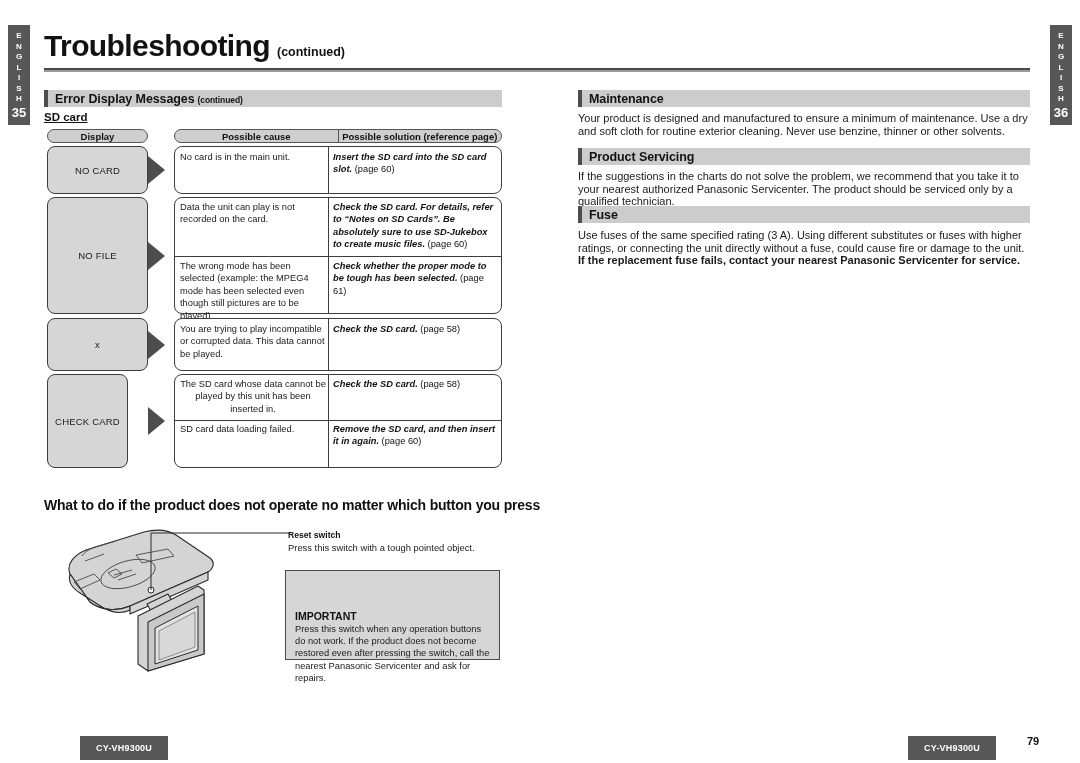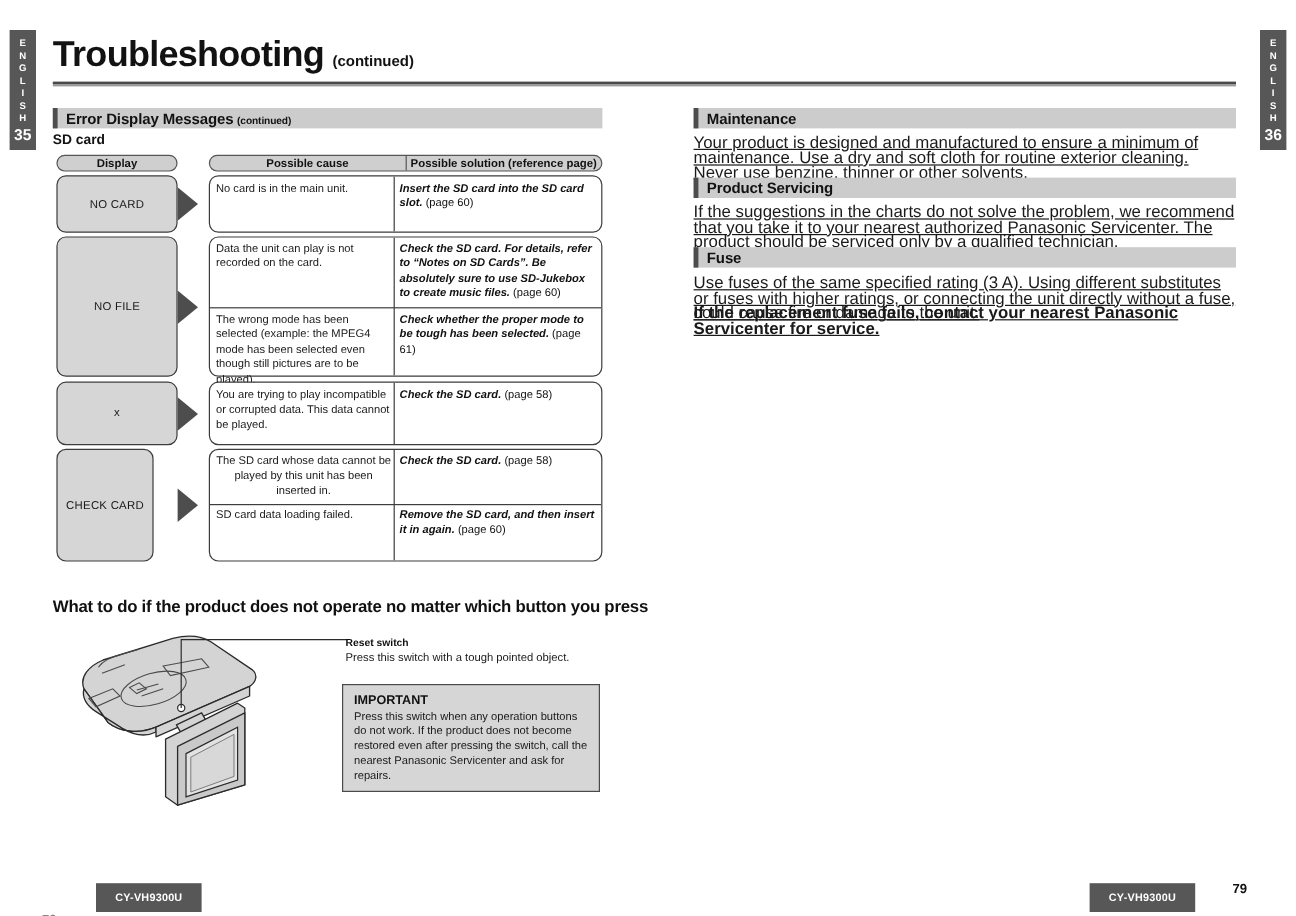--- a/index.html
+++ b/index.html
@@ -58,31 +58,31 @@
     position:absolute;background:#fff;border:1.4px solid #3d3d3d;border-radius:8px;
     box-sizing:border-box;overflow:hidden;
   }
   .rowgrp .hsep{position:absolute;left:0;right:0;height:1px;background:#3d3d3d;}
   .rowgrp .vsep{position:absolute;top:0;bottom:0;width:1px;background:#3d3d3d;}
   .cell-cause{position:absolute;font-size:9.3px;line-height:12.4px;color:#1a1a1a;}
   .cell-sol{position:absolute;font-size:9.3px;line-height:12.4px;color:#111;}
   .cell-sol b{font-weight:bold;font-style:italic;}
 
   
-  .body-p{position:absolute;font-size:14px;line-height:12.6px;color:#1a1a1a;text-decoration:underline;}
+  .body-p{position:absolute;font-size:11px;line-height:12.6px;color:#1a1a1a;}
 
   
   .bigq{position:absolute;left:44px;top:497px;font-size:14px;font-weight:bold;color:#111;letter-spacing:-0.2px;}
   .reset-label{position:absolute;left:288px;top:530px;font-size:8.6px;font-weight:bold;color:#111;}
   .reset-desc{position:absolute;left:288px;top:542px;font-size:9.4px;color:#1a1a1a;}
   .important-box{
     position:absolute;left:285px;top:570px;width:215px;height:90px;
     background:#d6d6d6;border:1px solid #4a4a4a;box-sizing:border-box;padding:7px 9px;
   }
-  .important-box .ttl{font-size:10.5px;font-weight:bold;color:#111;margin-bottom:1px;}
+  .important-box .ttl{font-size:10.5px;font-weight:bold;color:#111;margin-bottom:1px;margin-top:32px;}
   .important-box .txt{font-size:9.3px;line-height:12.2px;color:#1a1a1a;}
 
   
   .model-chip{
     position:absolute;height:24px;background:#575757;color:#fff;
     display:flex;align-items:center;justify-content:center;
     font-size:9px;font-weight:bold;letter-spacing:0.2px;
   }
   .foot-num{position:absolute;font-size:11px;font-weight:bold;color:#111;}
 </style>
@@ -123,21 +123,21 @@
   </div>
   <div class="rule"></div>
 
   <div class="secbar" style="left:44px;top:90px;width:458px;">
     <div class="tick"></div>
     <div class="lbl">
       <span>Error Display Messages</span><small>(continued)</small>
     </div>
   </div>
 
-  <div class="subhead" style="left:44px;top:111px;">SD card</div>
+  <div class="subhead" style="left:44px;top:111px;text-decoration:underline;">SD card</div>
 
   <div class="hdr-pill" style="left:47px;top:129px;width:101px;">Display</div>
 
   <div class="hdr-pill two" style="left:174px;top:129px;width:328px;">
     <div class="seg">Possible cause</div>
     <div class="divider"></div>
     <div class="seg">Possible solution (reference page)</div>
   </div>
 
   <div class="disp-box" style="left:47px;top:146px;width:101px;height:48px;">NO CARD</div>

